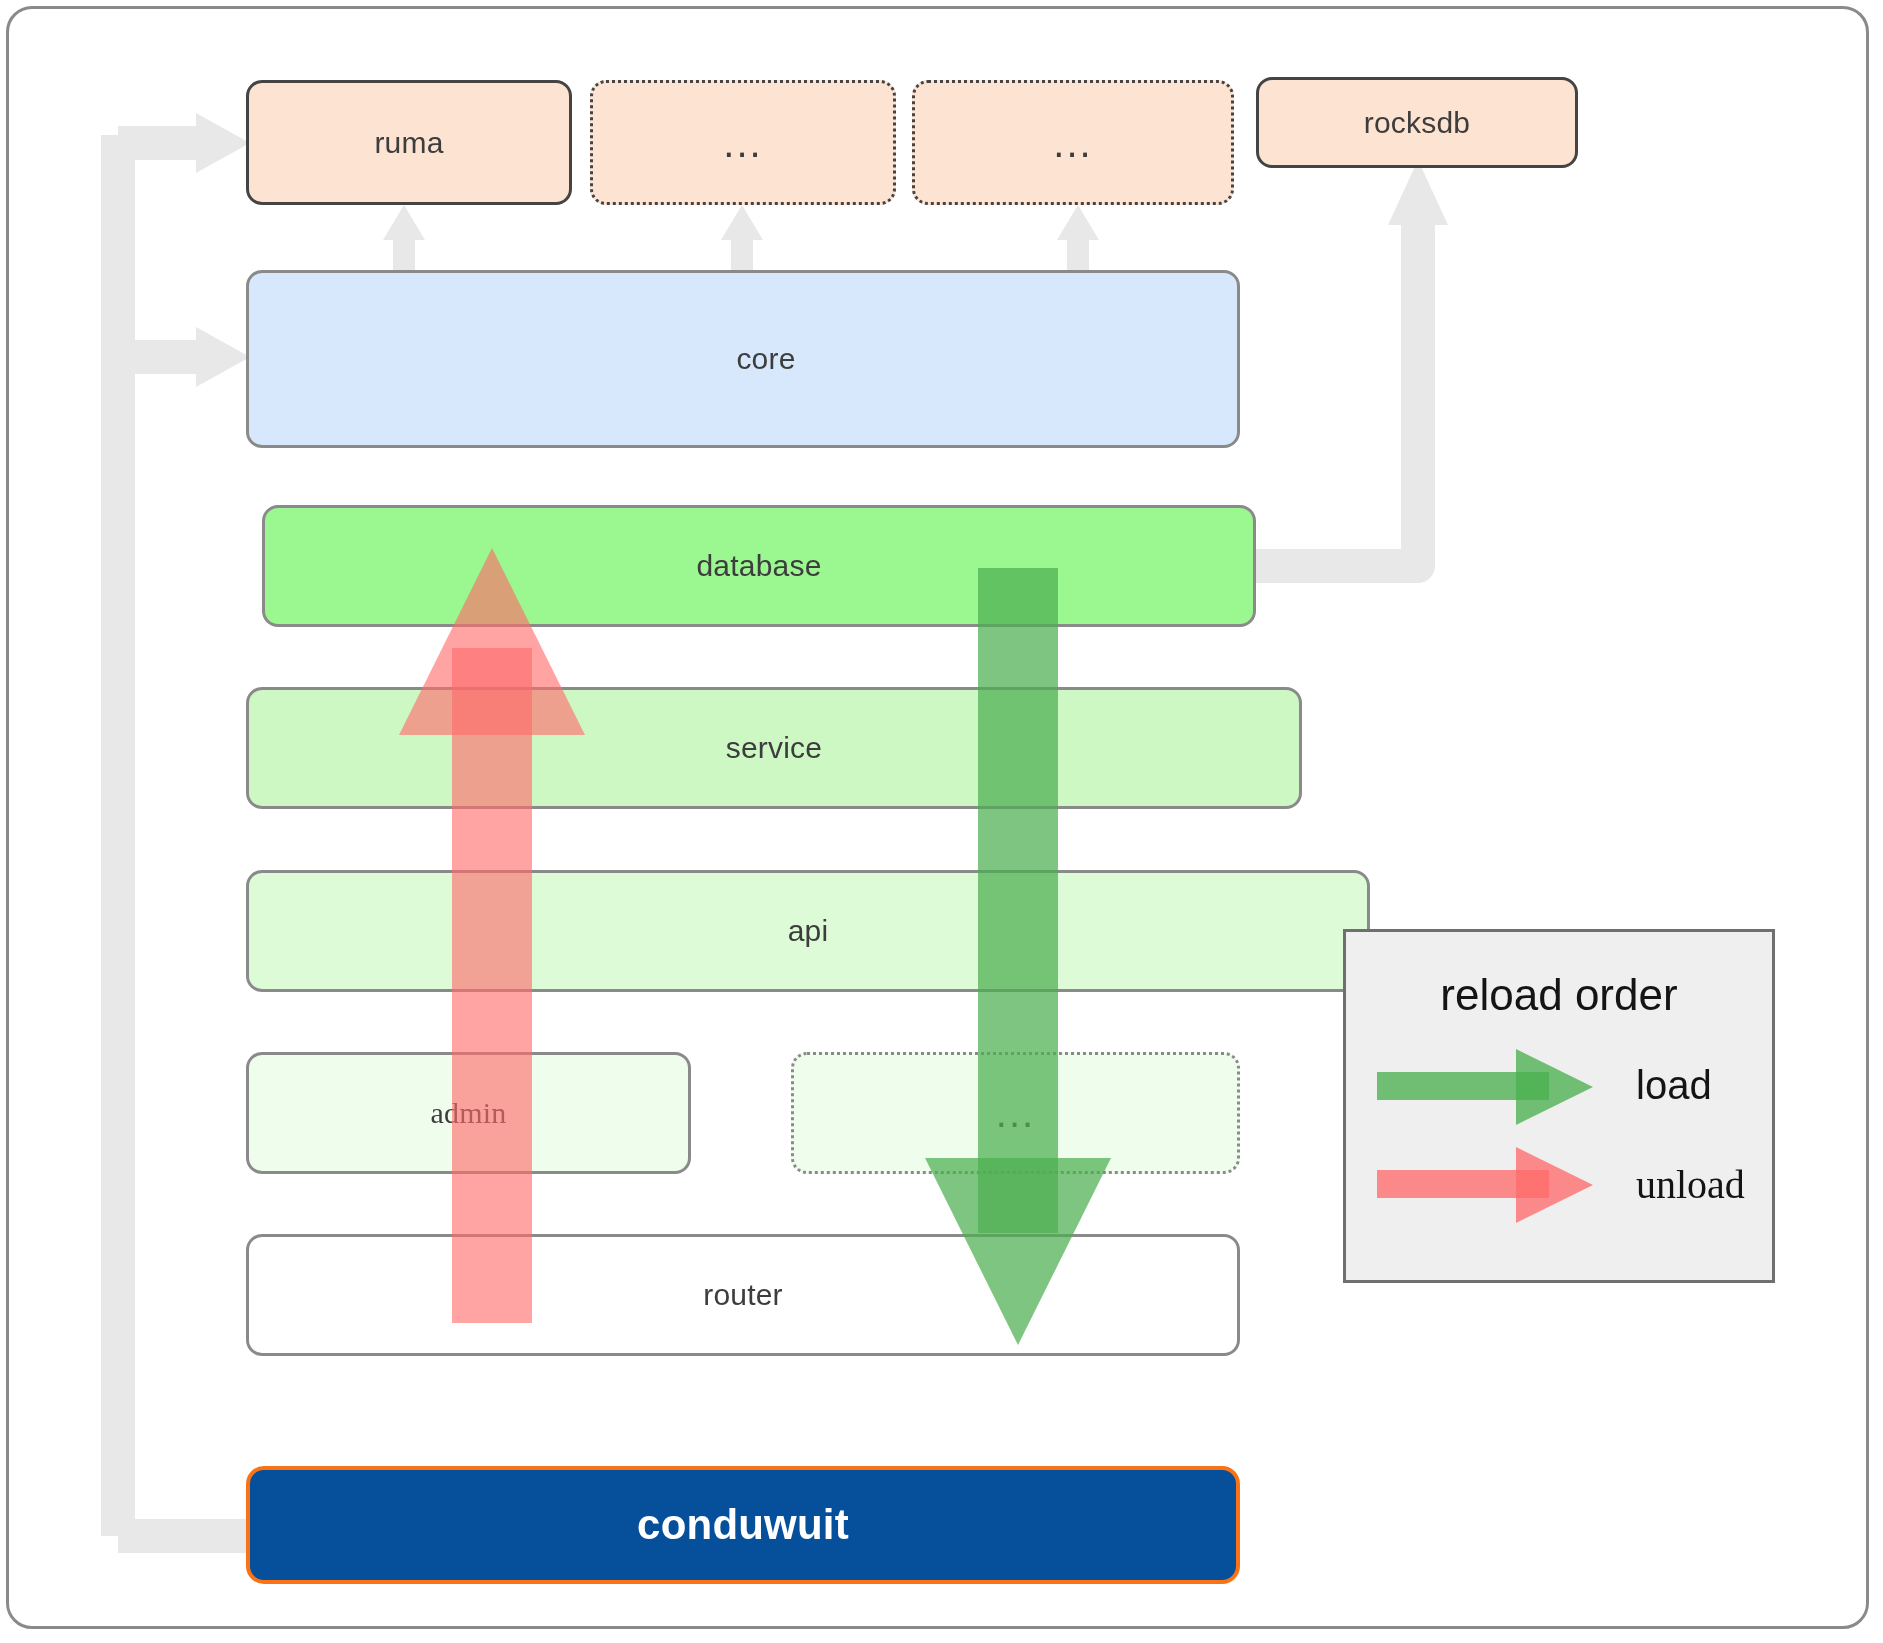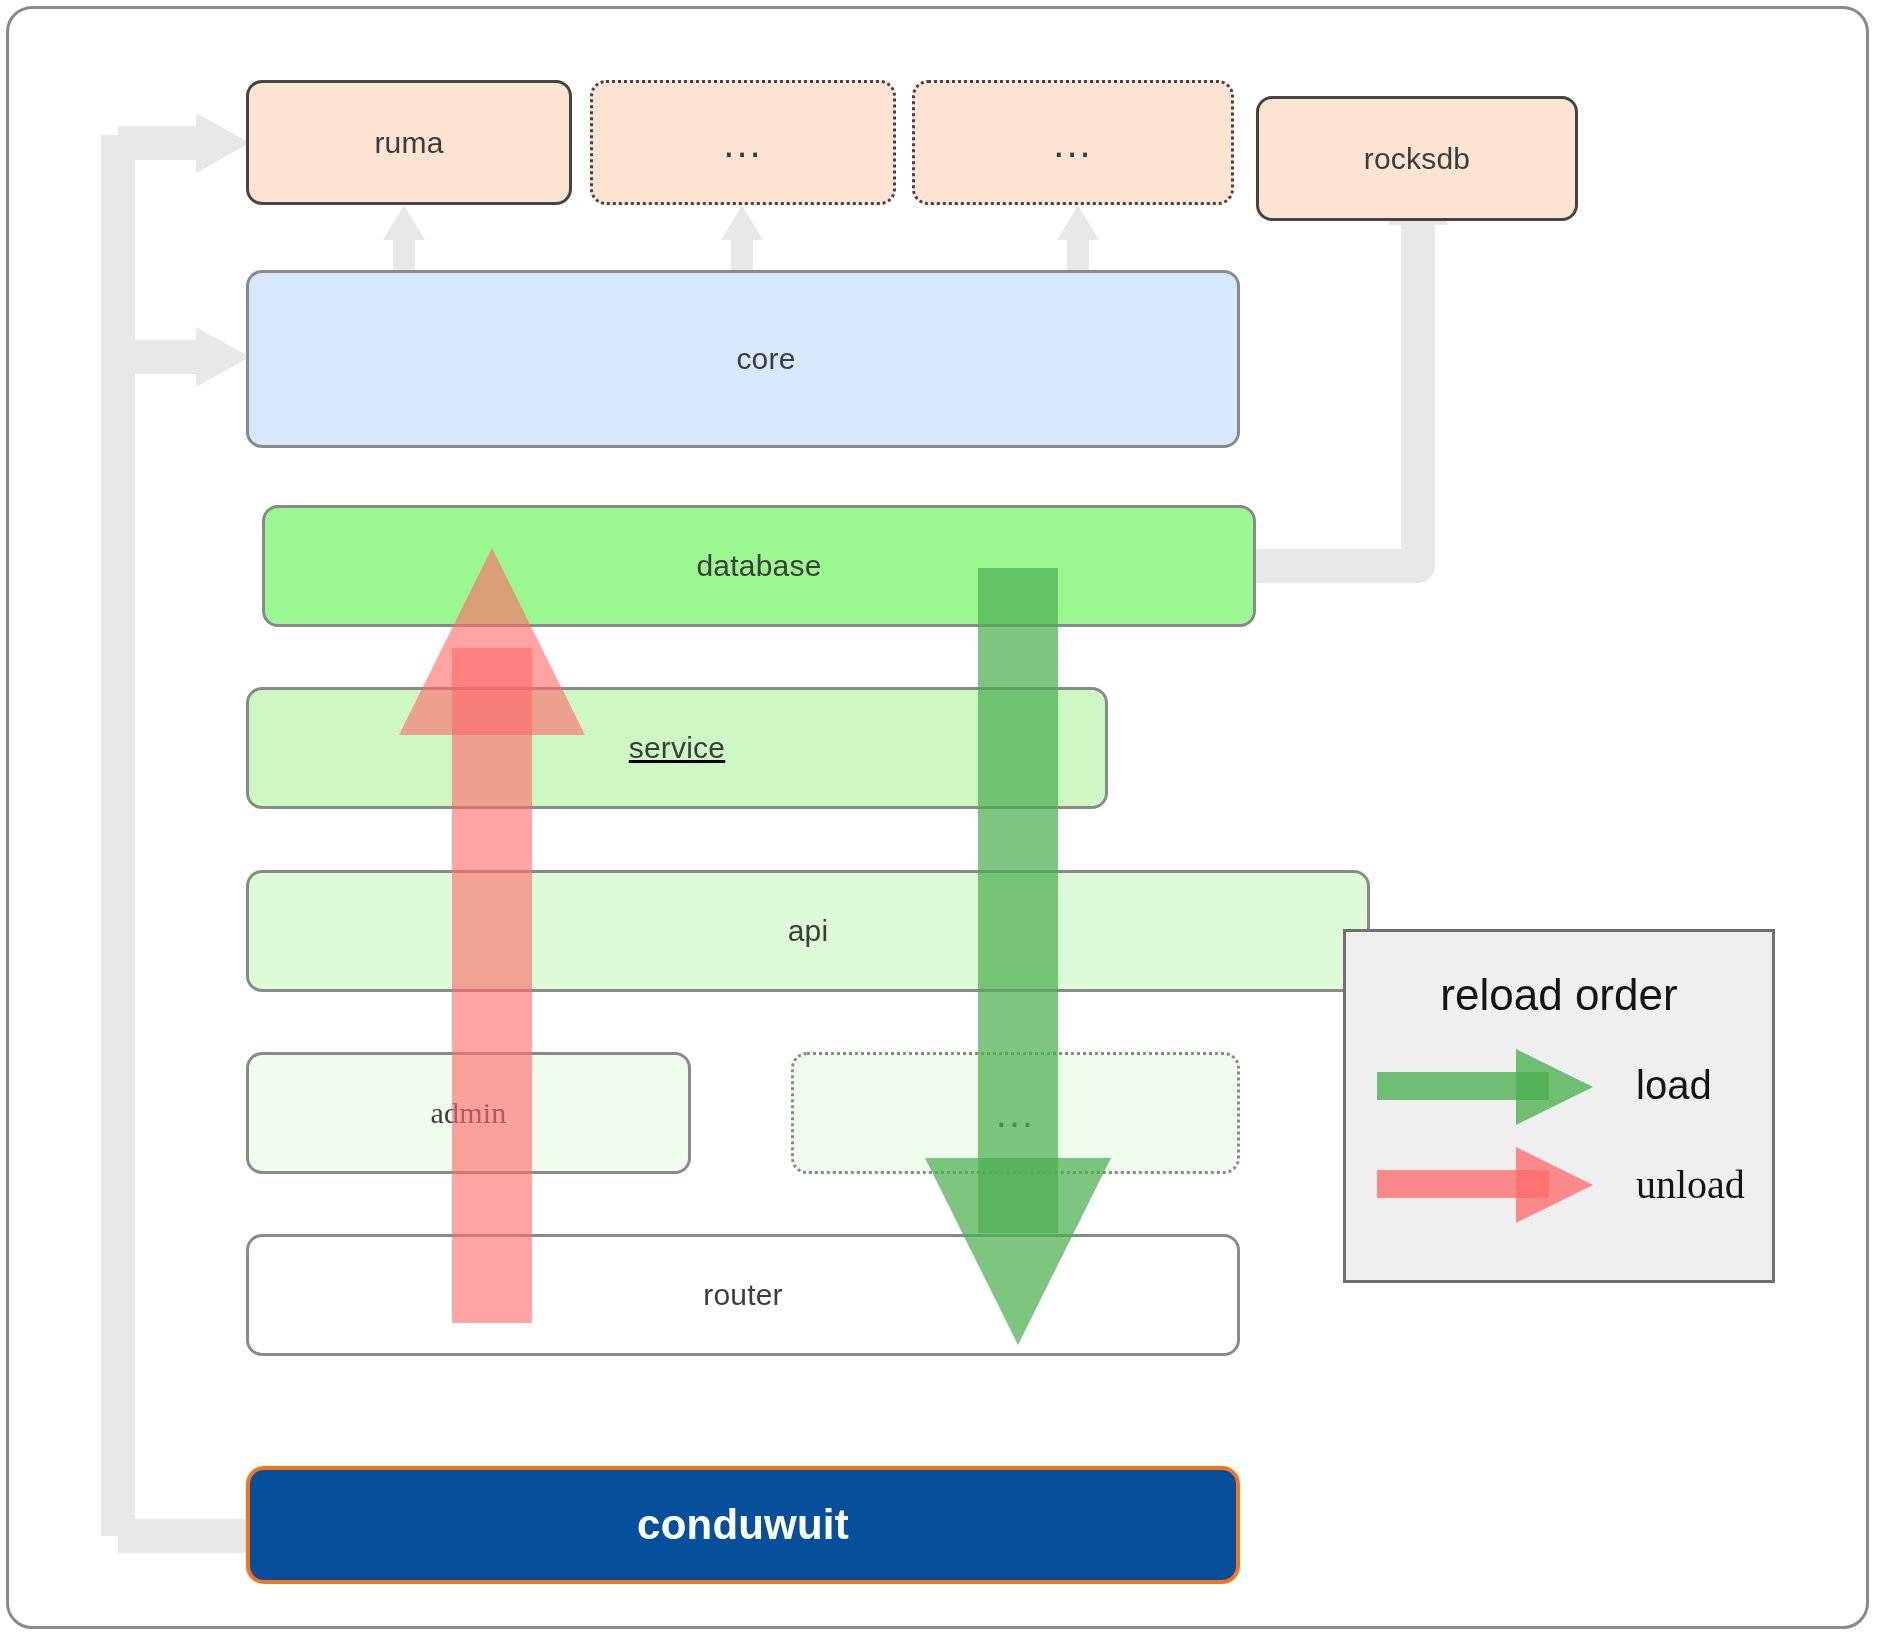--- a/index.html
+++ b/index.html
@@ -153,33 +153,33 @@
   </div>
 
   <div class="node dep dashed dots" style="left:590px; top:80px; width:306px; height:125px;">
     <span class="lbl">...</span>
   </div>
 
   <div class="node dep dashed dots" style="left:912px; top:80px; width:322px; height:125px;">
     <span class="lbl">...</span>
   </div>
 
-  <div class="node dep" style="left:1256px; top:96px; width:322px; height:125px;">
+  <div class="node dep" style="left:1256px; top:77px; width:322px; height:91px;">
     <span class="lbl">rocksdb</span>
   </div>
 
   <div class="node core-box" style="left:246px; top:270px; width:994px; height:178px;">
     <span class="lbl">core</span>
   </div>
 
   <div class="node stack" style="left:246px; top:505px; width:994px; height:122px; background:#9bf78f;margin-left:16px;">
     <span class="lbl">database</span>
   </div>
 
-  <div class="node stack" style="left:246px; top:687px; width:862px; height:122px; background:#cdf8c4;text-decoration:underline;">
+  <div class="node stack" style="left:246px; top:687px; width:1056px; height:122px; background:#cdf8c4;">
     <span class="lbl">service</span>
   </div>
 
   <div class="node stack" style="left:246px; top:870px; width:1124px; height:122px; background:#defbd7;">
     <span class="lbl">api</span>
   </div>
 
   <div class="node stack" style="left:246px; top:1052px; width:445px; height:122px; background:#effdec;font-family:Liberation Serif, serif;">
     <span class="lbl">admin</span>
   </div>

